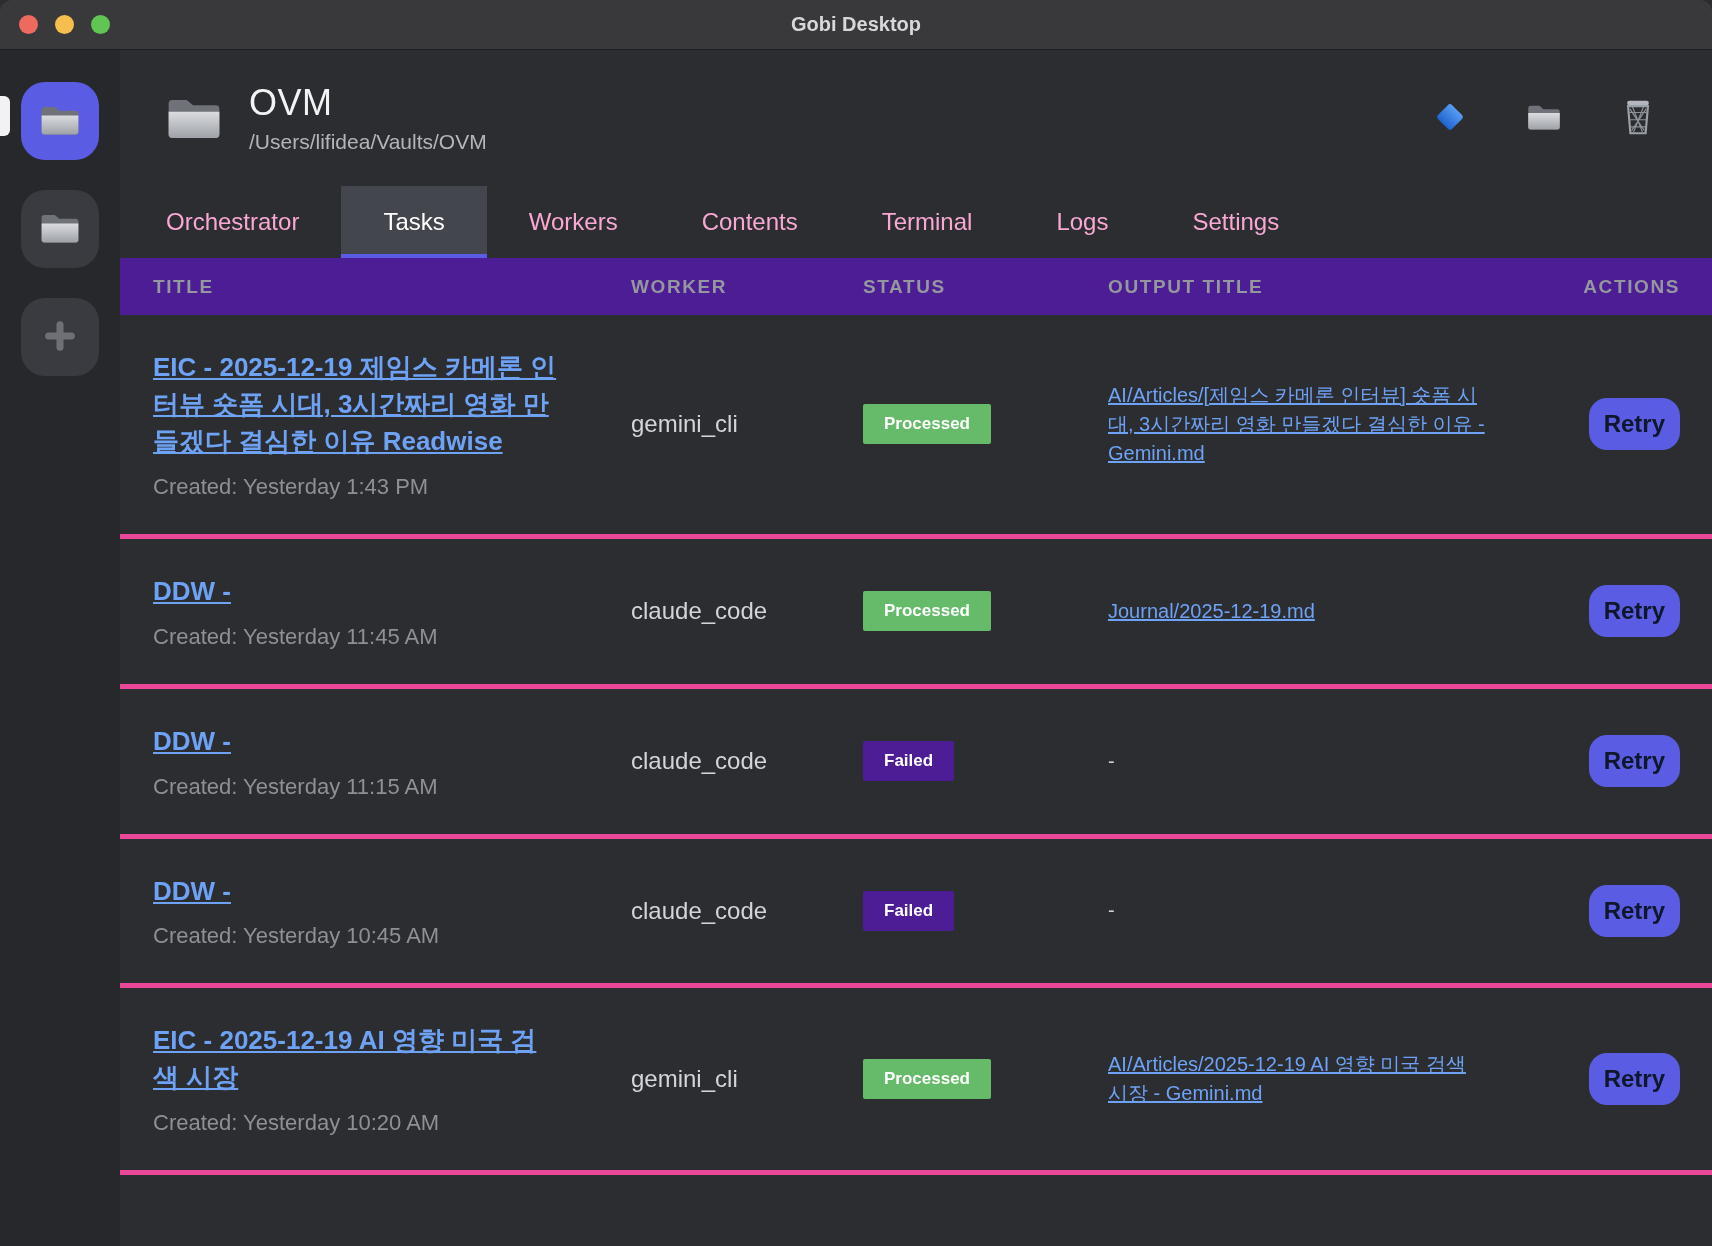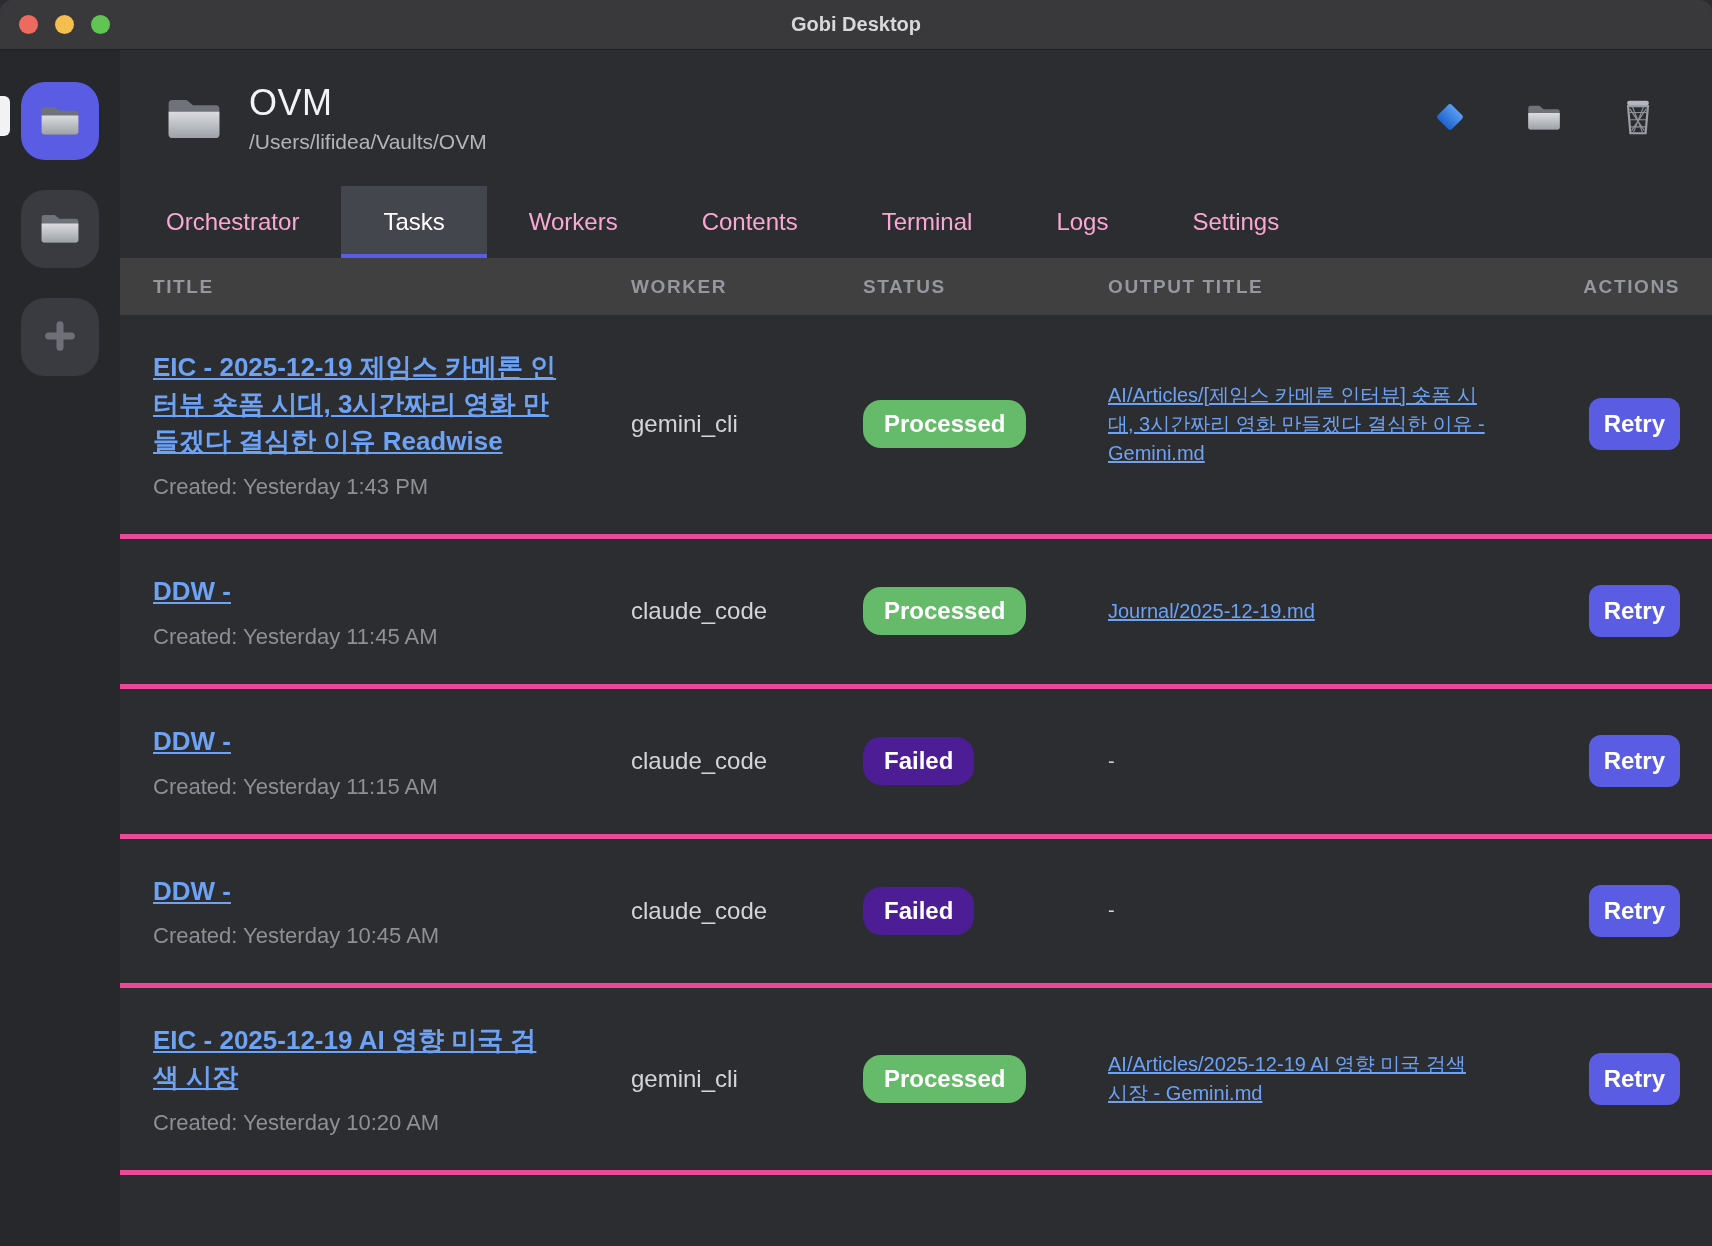--- a/index.html
+++ b/index.html
@@ -51,40 +51,40 @@
   .tab { border:none; background:transparent; color:#f9a8d4; font-size:24px;
     font-family:inherit; padding:0 42px; cursor:pointer; display:flex; align-items:center;
     position:relative; }
   .tab.active { background:#44464d; color:#ffffff; }
   .tab.active::after { content:""; position:absolute; left:0; right:0; bottom:0; height:4px;
     background:#5a5de4; }
 
   
   .grid-cols { display:grid; grid-template-columns:478px 232px 245px 437px 1fr;
     padding-left:33px; padding-right:32px; }
-  .table-header { background:#404040; height:57px; align-items:center;
+  .table-header { background:#4c1d95; height:57px; align-items:center;
     font-size:19px; font-weight:bold; letter-spacing:1.6px; color:#95979e; }
   .th-actions { text-align:right; }
   .task-table-body { flex:1; overflow:hidden; }
   .trow { border-bottom:5px solid #ec4899; align-items:center;
     padding-top:34px; padding-bottom:34px; min-height:149px; }
   .cell-title { padding-right:72px; }
   .task-link { color:#6da2f5; font-size:26px; font-weight:bold; line-height:1.42;
     text-decoration:underline; cursor:pointer; display:inline; }
   .created { margin-top:14px; font-size:22px; color:#8e9095; }
   .cell-worker { font-size:24px; color:#d4d5d8; }
-  .badge { display:inline-block; padding:10px 21px; border-radius:18px; color:#fff;
-    font-size:24px; font-weight:bold; }
+  .badge { display:inline-block; padding:10px 21px; border-radius:2px; color:#fff;
+    font-size:17px; font-weight:bold; }
   .badge.success { background:#66bb6a; }
   .badge.failed  { background:#4c1d95; }
   .cell-output { padding-right:54px; font-size:20px; }
   .file-link { color:#6da2f5; text-decoration:underline; line-height:1.45; cursor:pointer; }
   .no-output { color:#cfd0d3; }
   .cell-actions { justify-self:end; }
-  .retry-btn { background:#5a5de4; color:#ffffff; border:none; border-radius:12px;
+  .retry-btn { background:#5a5de4; color:#0f172a; border:none; border-radius:18px;
     font-family:inherit; font-size:24px; font-weight:bold; padding:12px 15px; cursor:pointer; }
 </style>
 </head>
 <body>
 
 <svg width="0" height="0" style="position:absolute">
   <defs>
     <linearGradient id="foldFront" x1="0" y1="0" x2="0" y2="1">
       <stop offset="0" stop-color="#dadce0"></stop>
         <stop offset="1" stop-color="#9ea2a8"></stop>

